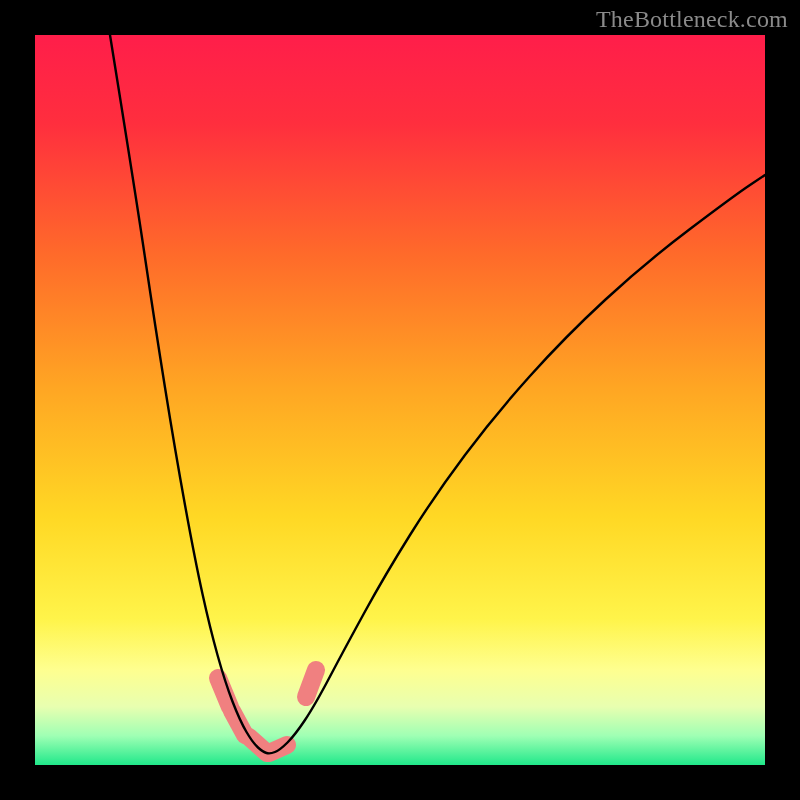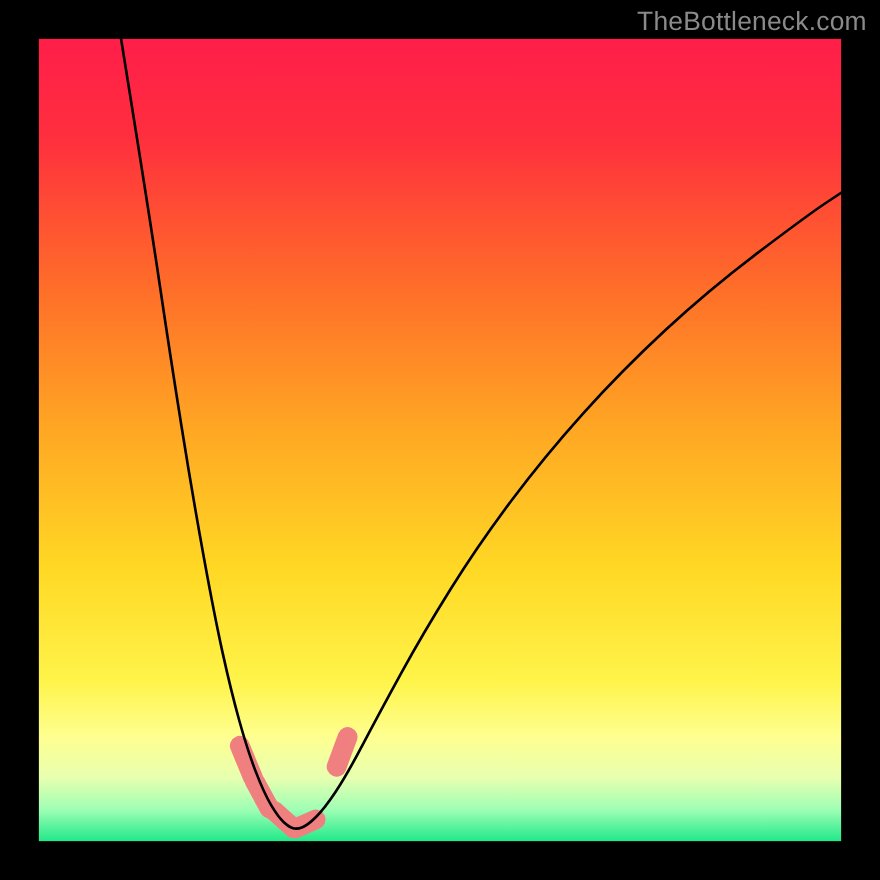--- a/index.html
+++ b/index.html
@@ -23,21 +23,21 @@
     left: 35px;
     top: 35px;
     width: 730px;
     height: 730px;
     overflow: hidden;
   }
   .watermark {
     position: absolute;
     top: 6px;
     right: 12px;
-    font-family: Liberation Sans, sans-serif;
+    font-family: Liberation Serif, serif;
     font-size: 24px;
     color: #8a8a8a;
     font-weight: 500;
     letter-spacing: 0.2px;
   }
   svg {
     display: block;
   }
 </style>
 </head>

